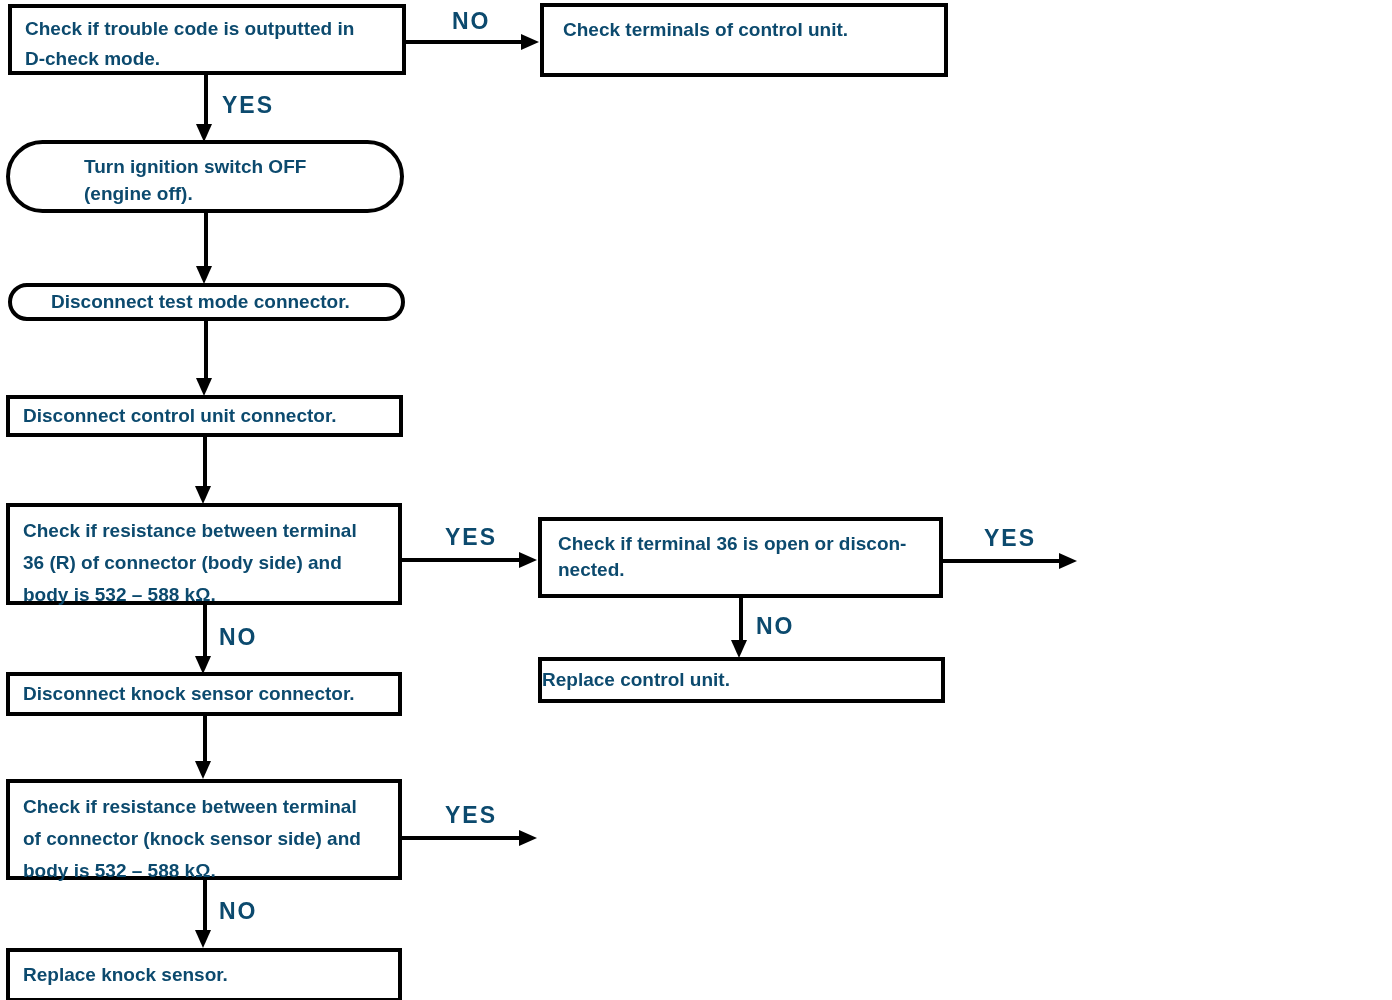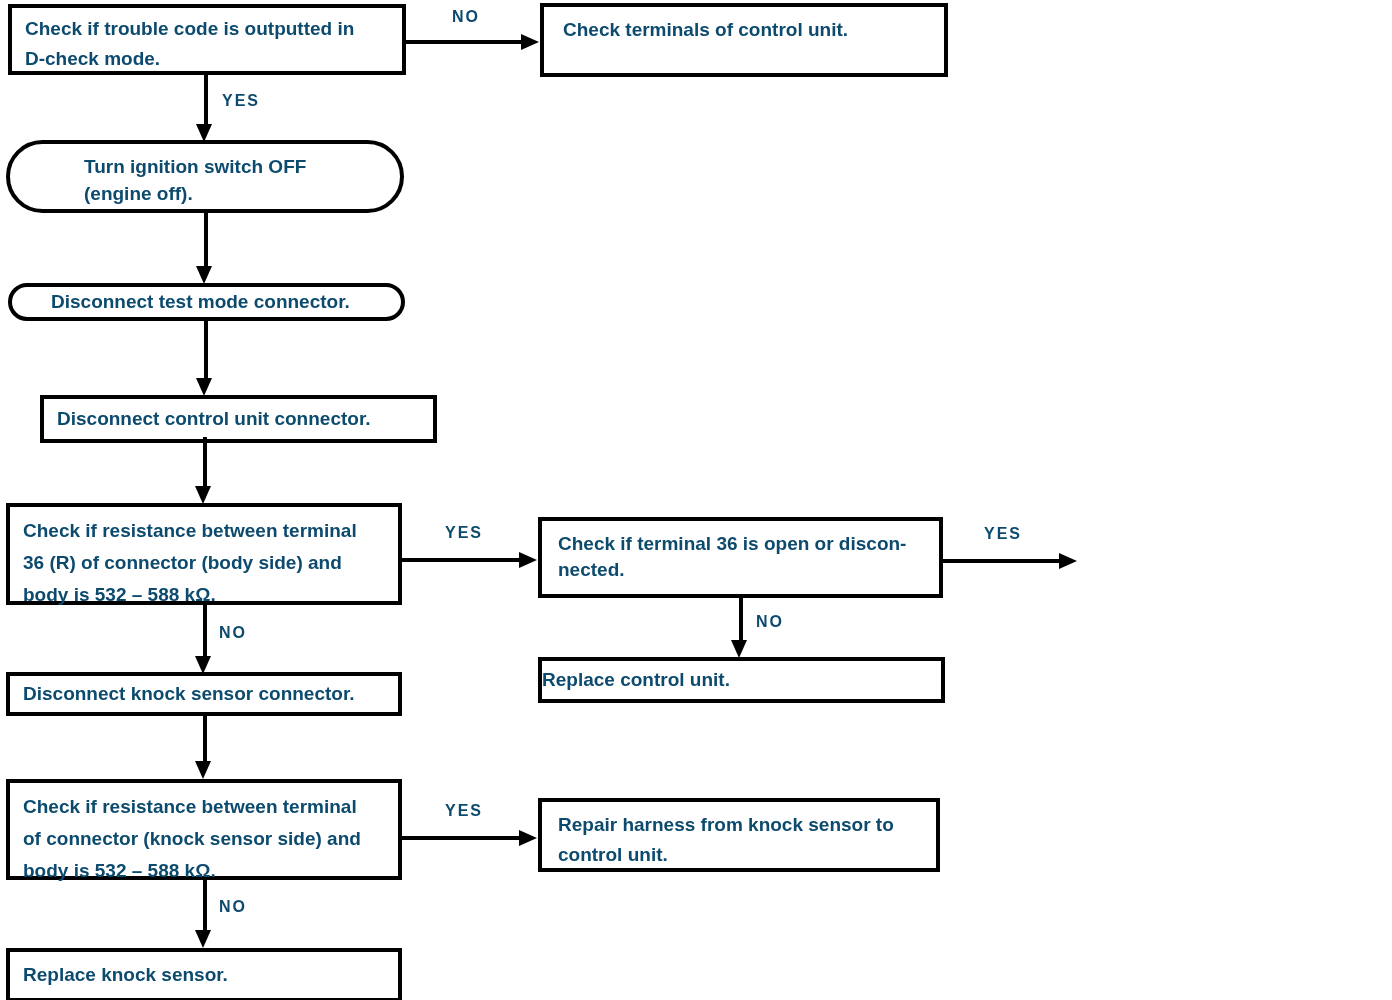--- a/index.html
+++ b/index.html
@@ -47,59 +47,57 @@
   .arrow-down {
     position: absolute;
     width: 0; height: 0;
     border-left: 8px solid transparent;
     border-right: 8px solid transparent;
     border-top: 18px solid #000000;
   }
   .edge-label {
     position: absolute;
     font-weight: bold;
-    font-size: 16px;
+    font-size: 23px;
     letter-spacing: 2px;
   }
 </style>
 </head>
 <body>
 
 <div id="canvas">
 
   <div class="node" style="left:8px; top:4px; width:398px; height:71px; padding:6px 8px 0 13px; line-height:30px;">Check if trouble code is outputted in
 D-check mode.</div>
 
   <div class="node" style="left:540px; top:3px; width:408px; height:74px; padding:12px 8px 0 19px;">Check terminals of control unit.</div>
 
   <div class="node stadium" style="left:6px; top:140px; width:398px; height:73px; padding:9px 10px 0 74px; line-height:27px;">Turn ignition switch OFF
 (engine off).</div>
 
   <div class="node stadium vc" style="left:8px; top:283px; width:397px; height:38px; padding-left:39px;">Disconnect test mode connector.</div>
 
-  <div class="node vc" style="left:6px; top:395px; width:397px; height:48px; padding-left:13px;margin-left:34px;">Disconnect control unit connector.</div>
+  <div class="node vc" style="left:6px; top:395px; width:397px; height:42px; padding-left:13px;">Disconnect control unit connector.</div>
 
   <div class="node" style="left:6px; top:503px; width:396px; height:102px; padding:8px 6px 0 13px; line-height:32px;">Check if resistance between terminal
 36 (R) of connector (body side) and
 body is 532 – 588 kΩ.</div>
 
   <div class="node" style="left:538px; top:517px; width:405px; height:81px; padding:10px 8px 0 16px; line-height:26px;">Check if terminal 36 is open or discon-
 nected.</div>
 
 
   <div class="node vc" style="left:538px; top:657px; width:407px; height:46px; ">Replace control unit.</div>
 
   <div class="node vc" style="left:6px; top:672px; width:396px; height:44px; padding-left:13px;">Disconnect knock sensor connector.</div>
 
   <div class="node" style="left:6px; top:779px; width:396px; height:101px; padding:8px 6px 0 13px; line-height:32px;">Check if resistance between terminal
 of connector (knock sensor side) and
 body is 532 – 588 kΩ.</div>
 
-  <div class="node" style="left:538px; top:798px; width:402px; height:74px; padding:8px 8px 0 16px; line-height:30px;">Repair harness from knock sensor to
-control unit.</div>
 
   <div class="node vc" style="left:6px; top:948px; width:396px; height:54px; padding-left:13px;">Replace knock sensor.</div>
 
   <div class="hline" style="left:406px; top:40px; width:120px;"></div>
   <div class="arrow-right" style="left:521px; top:34px;"></div>
   <div class="edge-label" style="left:452px; top:8px;">NO</div>
 
   <div class="vline" style="left:204px; top:75px; height:52px;"></div>
   <div class="arrow-down" style="left:196px; top:124px;"></div>
   <div class="edge-label" style="left:222px; top:92px;">YES</div>

